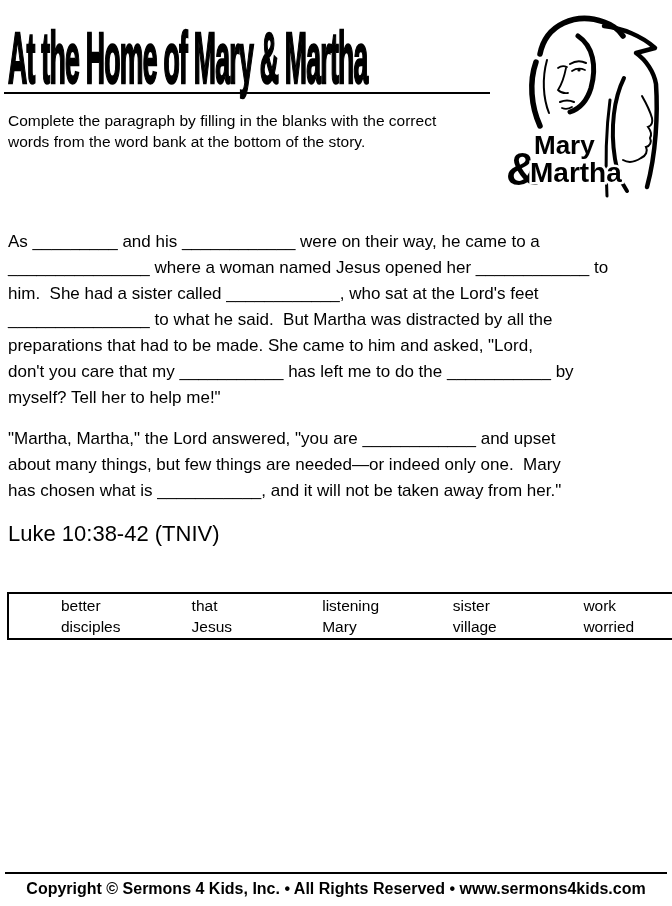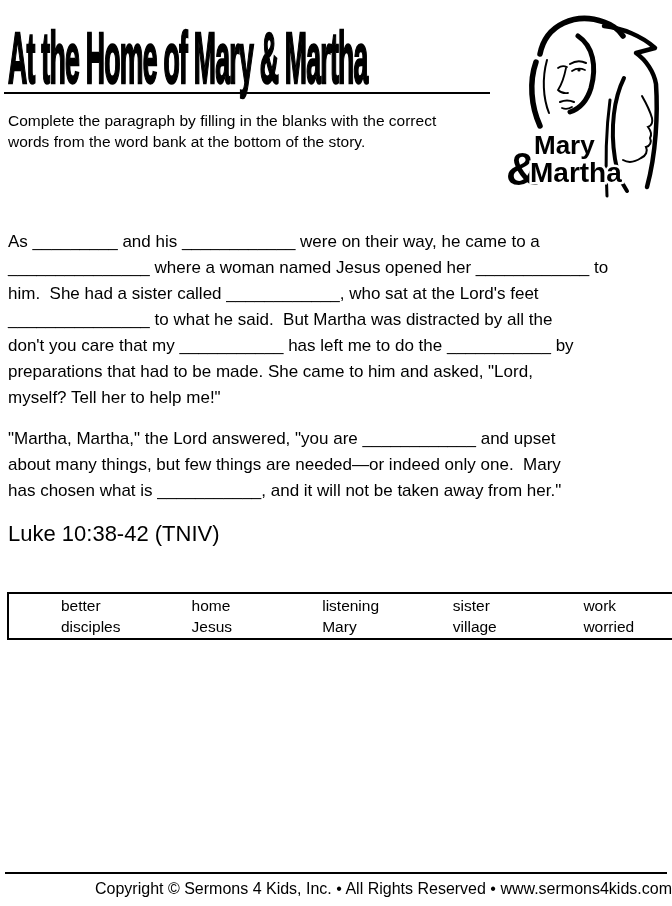--- a/index.html
+++ b/index.html
@@ -27,21 +27,21 @@
   .verse{position:absolute;top:521px;left:8px;font-size:22px;}
   
   .word-bank{
     position:absolute;top:592px;left:7px;width:653px;height:42px;
     border:2px solid #000;display:grid;grid-template-columns:repeat(5,1fr);
     grid-template-rows:repeat(2,1fr);align-items:center;padding:1px 15px;
   }
   .word-bank .cell{font-size:15.5px;line-height:20px;padding-left:37px;white-space:pre;}
   
   .footer-rule{position:absolute;top:872px;left:5px;width:662px;height:0;border-top:2px solid #000;}
-  .footer{position:absolute;top:880px;left:0;width:672px;text-align:right;font-size:16px;}
+  .footer{position:absolute;top:880px;left:0;width:672px;text-align:center;font-size:16px;font-weight:bold;}
 </style>
 </head>
 <body>
 
 <div class="page">
 
   <div class="title-wrap">
     <span class="title">At the Home of Mary &amp; Martha</span>
   </div>
   <div class="title-rule"></div>
@@ -81,36 +81,36 @@
       <text x="0" y="181" font-family="Liberation Sans, sans-serif" font-size="46" font-weight="bold" fill="#000" stroke="#fff" stroke-width="5" paint-order="stroke">&amp;</text>
       <text x="24" y="178" font-family="Liberation Sans, sans-serif" font-size="28" font-weight="bold" fill="#000" stroke="#fff" stroke-width="5" paint-order="stroke">Martha</text>
     </svg>
   </div>
 
   <div class="story-p1">
     <div class="story-line">As _________ and his ____________ were on their way, he came to a</div>
     <div class="story-line">_______________ where a woman named Jesus opened her ____________ to</div>
     <div class="story-line">him.  She had a sister called ____________, who sat at the Lord's feet</div>
     <div class="story-line">_______________ to what he said.  But Martha was distracted by all the</div>
+    <div class="story-line">preparations that had to be made. She came to him and asked, "Lord,</div>
     <div class="story-line">don't you care that my ___________ has left me to do the ___________ by</div>
-    <div class="story-line">preparations that had to be made. She came to him and asked, "Lord,</div>
     <div class="story-line">myself? Tell her to help me!"</div>
   </div>
 
   <div class="story-p2">
     <div class="story-line">"Martha, Martha," the Lord answered, "you are ____________ and upset</div>
     <div class="story-line">about many things, but few things are needed—or indeed only one.  Mary</div>
     <div class="story-line">has chosen what is ___________, and it will not be taken away from her."</div>
   </div>
 
   <div class="verse">Luke 10:38-42 (TNIV)</div>
 
   <div class="word-bank">
     <div class="cell">better</div>
-    <div class="cell">home</div>
+    <div class="cell">that</div>
     <div class="cell">listening</div>
     <div class="cell">sister</div>
     <div class="cell">work</div>
     <div class="cell">disciples</div>
     <div class="cell">Jesus</div>
     <div class="cell">Mary</div>
     <div class="cell">village</div>
     <div class="cell">worried</div>
   </div>
 

